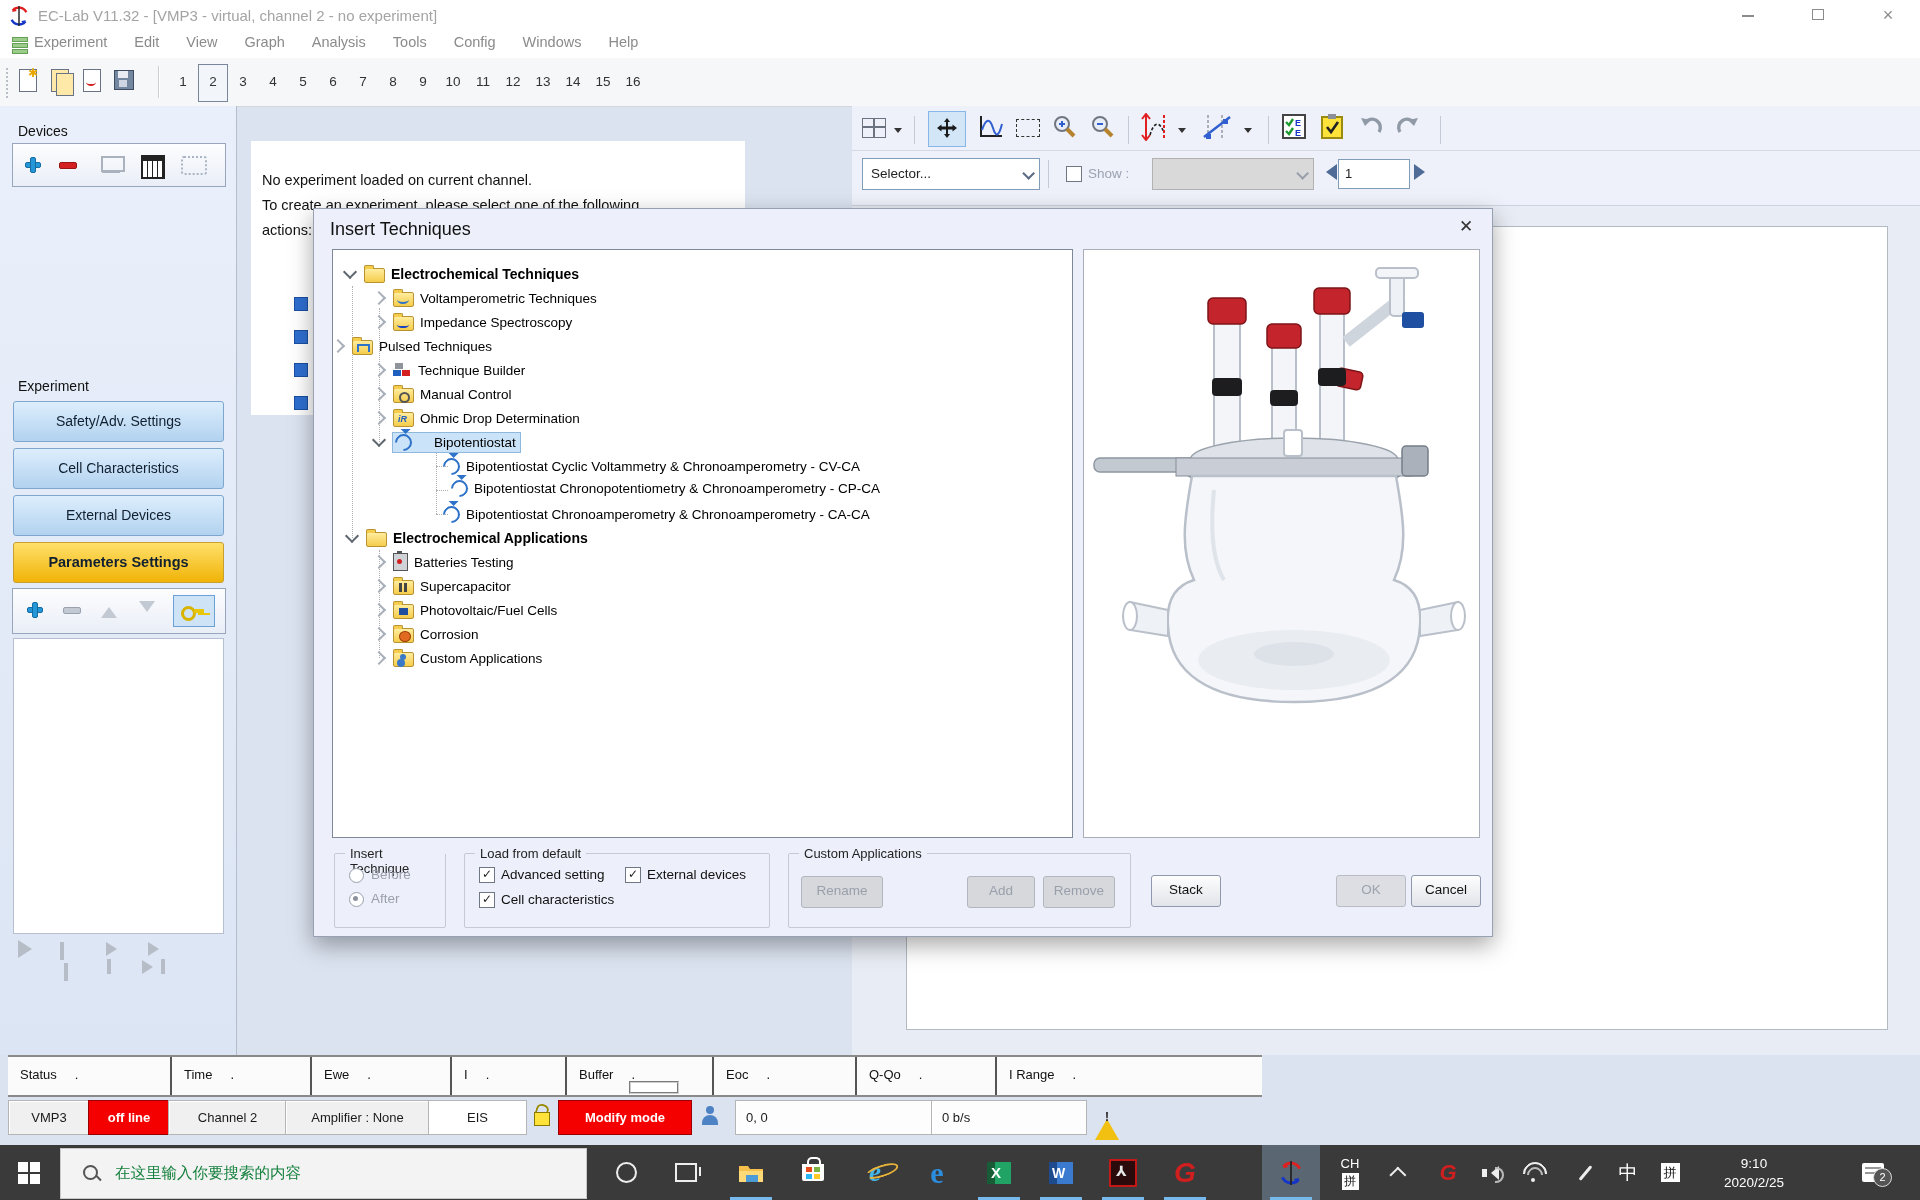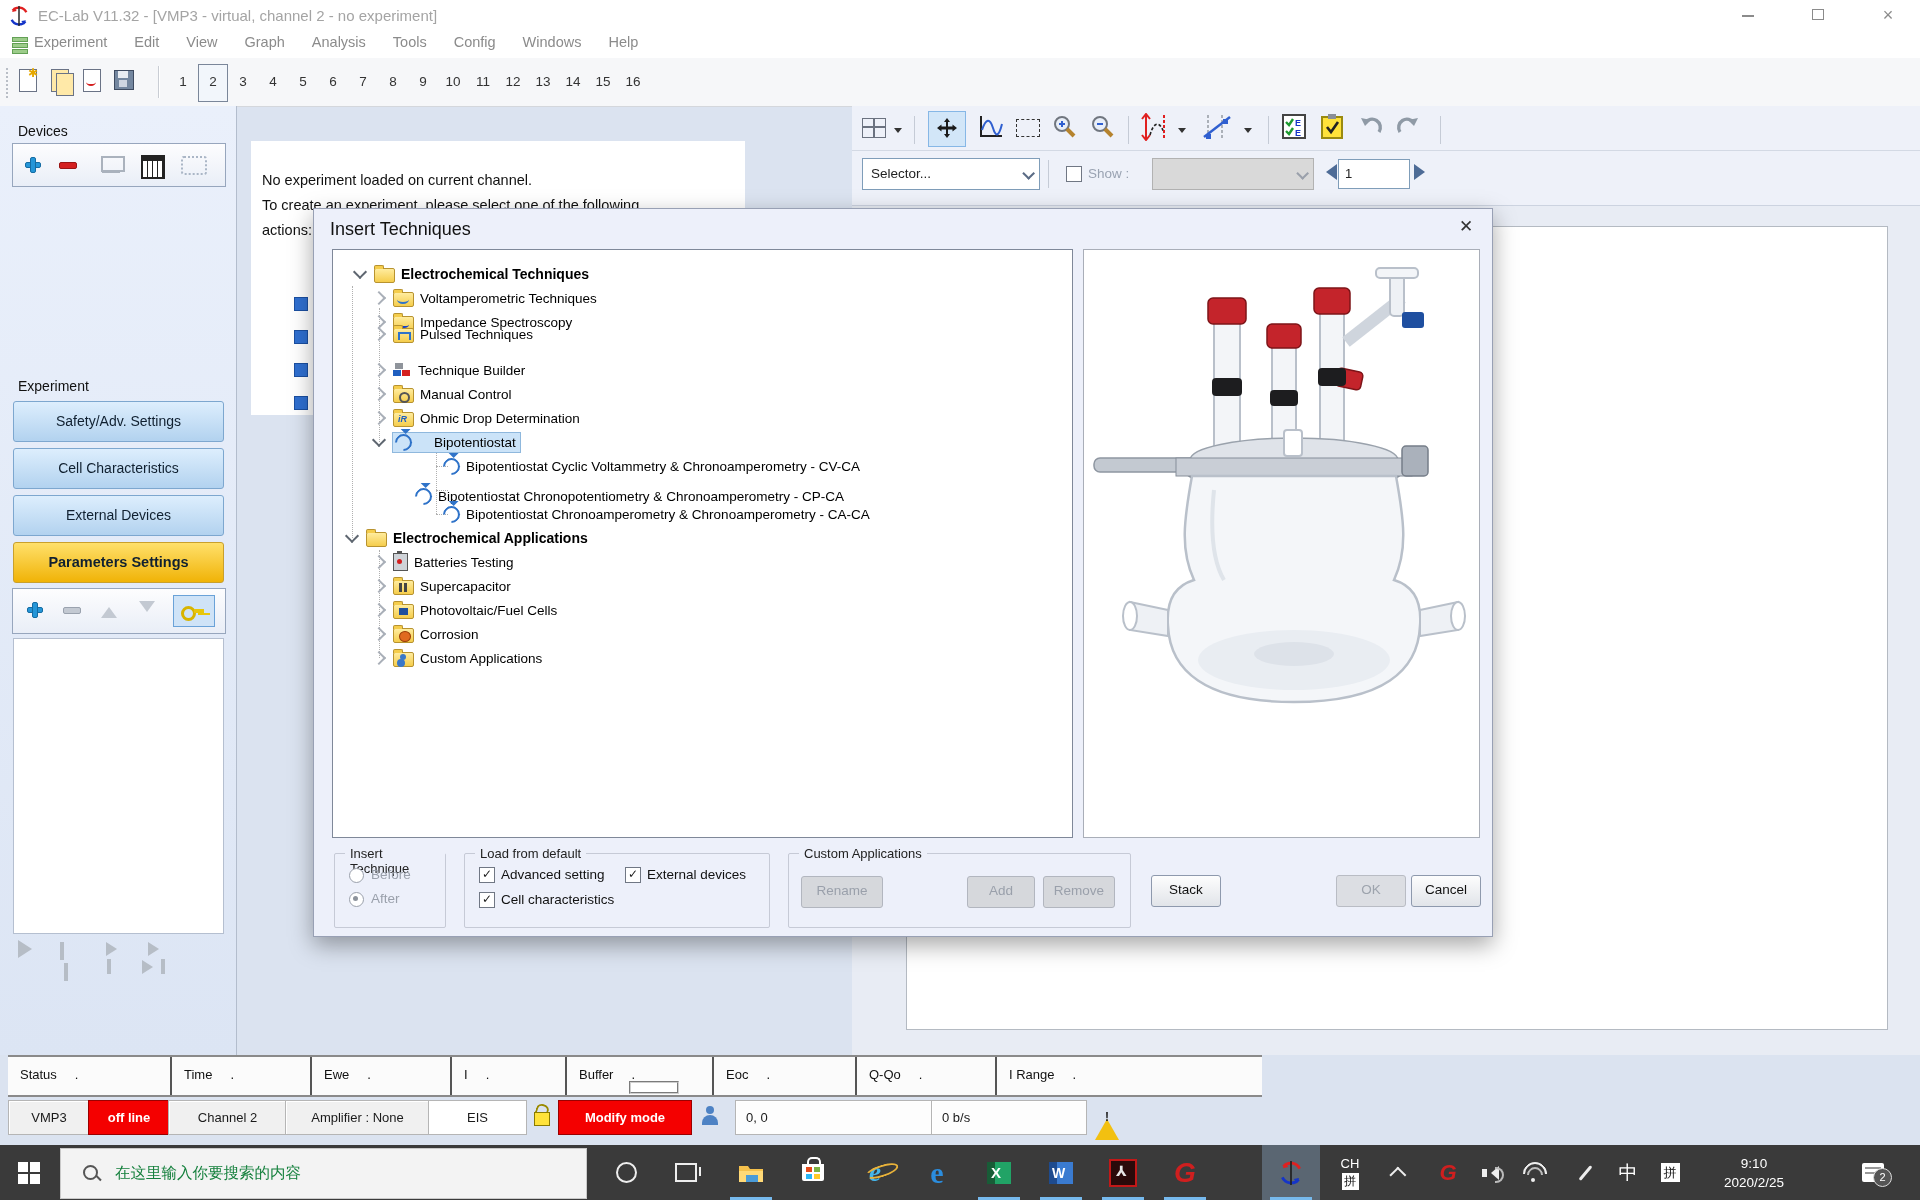--- a/index.html
+++ b/index.html
@@ -528,40 +528,40 @@
 
     <div class="abs treebox">
       <div class="vline" style="left:19px;top:36px;height:252px"></div>
       <div class="vline" style="left:46px;top:58px;height:134px"></div>
       <div class="vline" style="left:46px;top:300px;height:108px"></div>
       <div class="vline" style="left:103px;top:202px;height:62px"></div>
       <div class="hstub" style="left:103px;top:216px;width:12px"></div>
       <div class="hstub" style="left:103px;top:240px;width:12px"></div>
       <div class="hstub" style="left:103px;top:264px;width:12px"></div>
 
-      <div class="trow" style="top:14px;padding-left:22px">
+      <div class="trow" style="top:14px;padding-left:12px">
         <span class="chevo"></span>
         <span class="fold"></span>
         <span class="tlabel b">Electrochemical Techniques</span>
       </div>
       <div class="trow" style="top:38px;padding-left:41px">
         <span class="chevc"></span>
         <span class="fold">
             <i class="ov ov-wave"></i>
           </span>
         <span class="tlabel">Voltamperometric Techniques</span>
       </div>
       <div class="trow" style="top:62px;padding-left:41px">
         <span class="chevc"></span>
         <span class="fold">
             <i class="ov ov-imp"></i>
           </span>
         <span class="tlabel">Impedance Spectroscopy</span>
       </div>
-      <div class="trow" style="top:74px;padding-left:41px">
+      <div class="trow" style="top:86px;">
         <span class="chevc"></span>
         <span class="fold">
             <i class="ov ov-pulse"></i>
           </span>
         <span class="tlabel">Pulsed Techniques</span>
       </div>
       <div class="trow" style="top:110px;padding-left:41px">
         <span class="chevc"></span>
         <span class="blocks">
             <i style="left:2px;top:0;background:#8f949b"></i>
@@ -588,21 +588,21 @@
         <span class="chevo"></span>
         <span class="selwrap">
           <span class="bipo" style="margin-right:6px"></span>
           <span class="tlabel" style="margin-left:16px">Bipotentiostat</span>
         </span>
       </div>
       <div class="trow" style="top:206px;padding-left:110px">
         <span class="bipo"></span>
         <span class="tlabel">Bipotentiostat Cyclic Voltammetry &amp; Chronoamperometry - CV-CA</span>
       </div>
-      <div class="trow" style="top:236px;padding-left:82px">
+      <div class="trow" style="top:228px;padding-left:118px">
         <span class="bipo"></span>
         <span class="tlabel">Bipotentiostat Chronopotentiometry &amp; Chronoamperometry - CP-CA</span>
       </div>
       <div class="trow" style="top:254px;padding-left:110px">
         <span class="bipo"></span>
         <span class="tlabel">Bipotentiostat Chronoamperometry &amp; Chronoamperometry - CA-CA</span>
       </div>
       <div class="trow" style="top:278px;padding-left:14px">
         <span class="chevo"></span>
         <span class="fold"></span>

